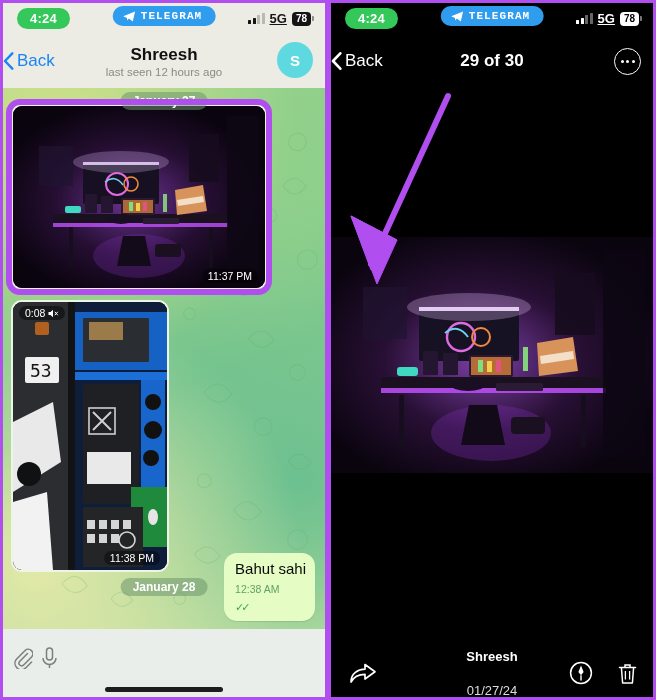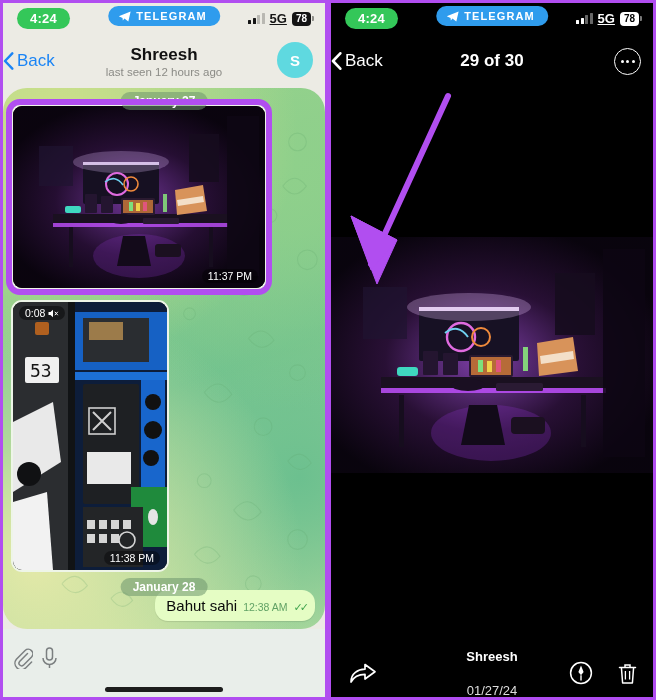--- a/index.html
+++ b/index.html
@@ -43,21 +43,21 @@
     letter-spacing: .2px;
   }
   .tg-pill {
     position: absolute; left: 50%; top: 3px;
     transform: translateX(-50%);
     background: #2f9ced; color: #fff;
     font-size: 11px; font-weight: bold;
     letter-spacing: 1.1px;
     padding: 4px 13px 4px 10px;
     border-radius: 11px;
-    display: flex; align-items: center; gap: 5px;
+    display: flex; align-items: center; gap: 5px; font-family: Liberation Mono, monospace;
   }
   .tg-pill svg { display:block; }
   .status-right { display: flex; align-items: center; gap: 5px; }
   .bars { display: flex; align-items: flex-end; gap: 1.5px; height: 11px; }
   .bars i { width: 3px; border-radius: .5px; display:block; }
   .left .bars i { background: #141414; }
   .right .bars i { background: #ffffff; }
   .left .bars i.dim  { background: #b9b8b2; }
   .right .bars i.dim { background: #666; }
   .bars i:nth-child(1){ height:4px; } .bars i:nth-child(2){ height:6.5px; }
@@ -120,21 +120,20 @@
   .chat {
     position: relative;
     height: 541px;
     overflow: hidden;
     background:
       radial-gradient(circle at 18% 8%,  #cfe08a 0%, rgba(207,224,138,0) 42%),
       radial-gradient(circle at 88% 14%, #8fd08b 0%, rgba(143,208,139,0) 45%),
       radial-gradient(circle at 10% 88%, #e3e9a8 0%, rgba(227,233,168,0) 48%),
       radial-gradient(circle at 92% 72%, #6cc08f 0%, rgba(108,192,143,0) 50%),
       linear-gradient(160deg, #a8d88c 0%, #74c38e 55%, #c9e3a3 100%);
-    border-radius: 24px;
   }
   .doodles { position:absolute; inset:0; opacity:.30; }
   .date-pill {
     position: absolute; top: 4px; left: 50%; transform: translateX(-50%);
     background: rgba(110,150,110,.55); color: #fff;
     font-size: 12px; font-weight: 600;
     padding: 2px 12px; border-radius: 11px;
     z-index: 2;
   }
   .date-pill.bottom { top: auto; bottom: 33px; background: rgba(110,150,110,.55); }
@@ -169,20 +168,21 @@
     z-index: 4;
     pointer-events: none;
   }
   .bubble {
     position: absolute; right: 10px; bottom: 8px;
     background: #e5fdc4;
     border-radius: 13px;
     padding: 7px 9px 7px 11px;
     display: flex; align-items: baseline; gap: 6px;
     box-shadow: 0 1px 1px rgba(0,0,0,.10);
+    flex-direction: column;
   }
   .bubble .txt  { font-size: 15px; color: #0a0a0a; }
   .bubble .time { font-size: 10.5px; color: #61a265; }
   .bubble .ticks{ font-size: 11px; color: #3fa34d; letter-spacing:-3px; }
 
   
   .inputbar {
     height: 58px;
     background: #e9eeea;
     display: flex; align-items: center;

